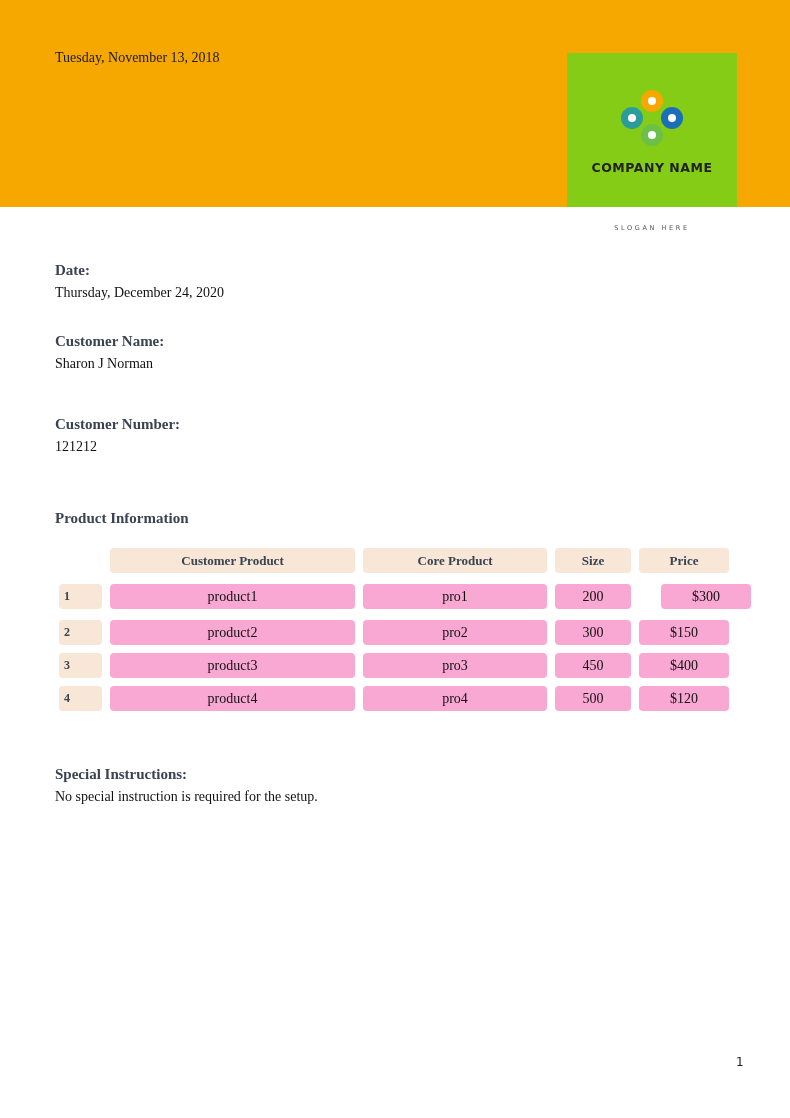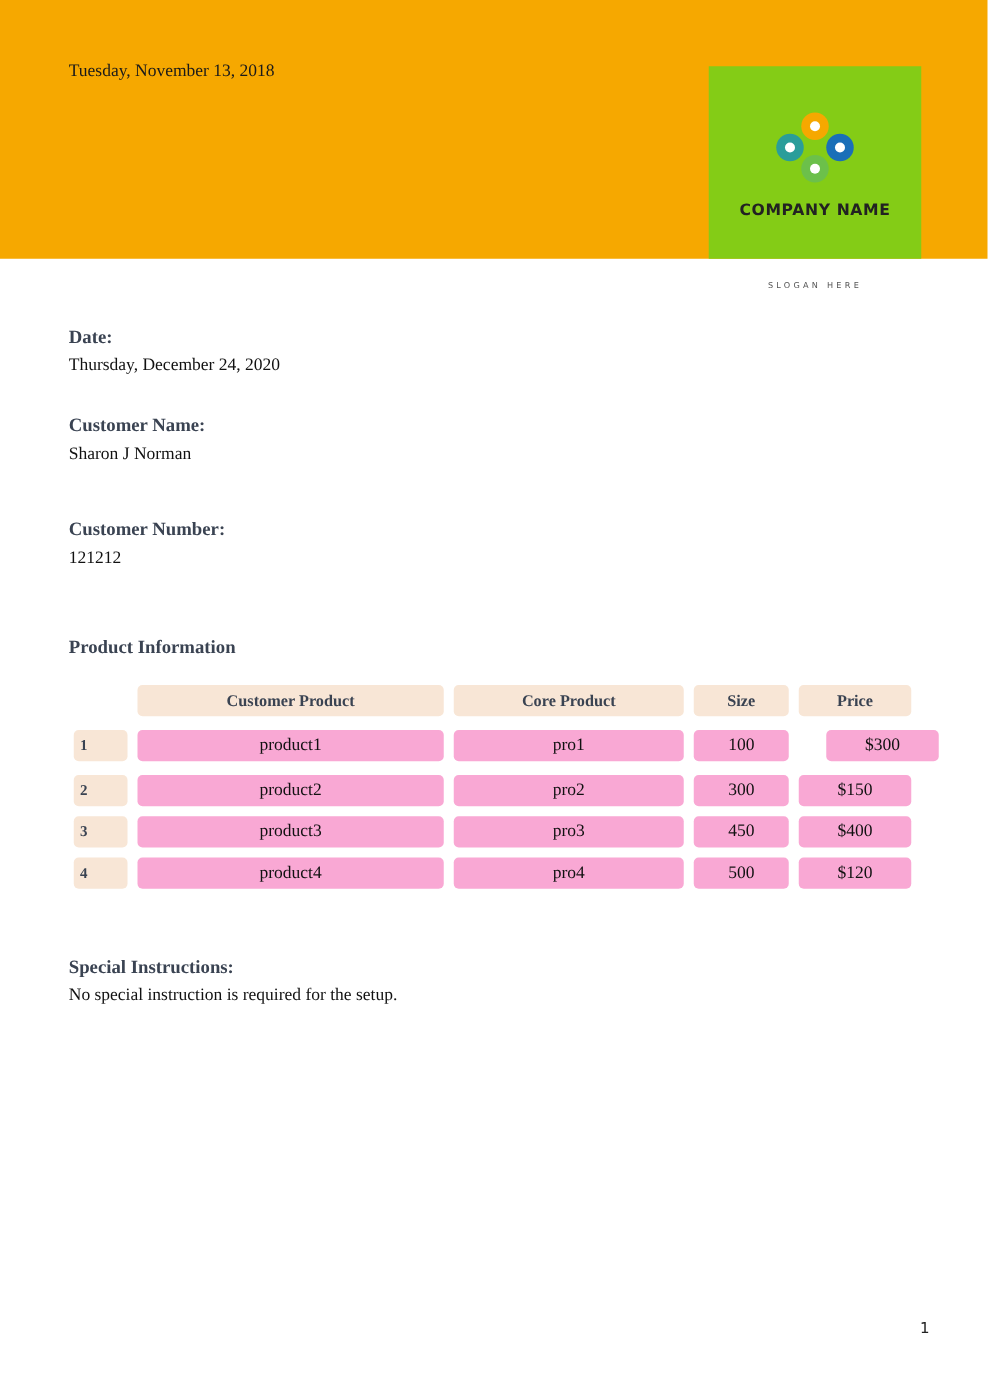--- a/index.html
+++ b/index.html
@@ -65,21 +65,21 @@
     <div class="cell head" style="left:110px;top:548px;width:245px">Customer Product</div>
     <div class="cell head" style="left:363px;top:548px;width:184px">Core Product</div>
     <div class="cell head" style="left:555px;top:548px;width:76px">Size</div>
     <div class="cell head" style="left:639px;top:548px;width:90px">Price</div>
   </div>
 
   <div>
     <div class="cell idx" style="left:59px;top:584px;width:43px">1</div>
     <div class="cell body" style="left:110px;top:584px;width:245px">product1</div>
     <div class="cell body" style="left:363px;top:584px;width:184px">pro1</div>
-    <div class="cell body" style="left:555px;top:584px;width:76px">100</div>
+    <div class="cell body" style="left:555px;top:584px;width:76px">200</div>
     <div class="cell body" style="left:661px;top:584px;width:90px">$300</div>
   </div>
 
   <div>
     <div class="cell idx" style="left:59px;top:620px;width:43px">2</div>
     <div class="cell body" style="left:110px;top:620px;width:245px">product2</div>
     <div class="cell body" style="left:363px;top:620px;width:184px">pro2</div>
     <div class="cell body" style="left:555px;top:620px;width:76px">300</div>
     <div class="cell body" style="left:639px;top:620px;width:90px">$150</div>
   </div>

